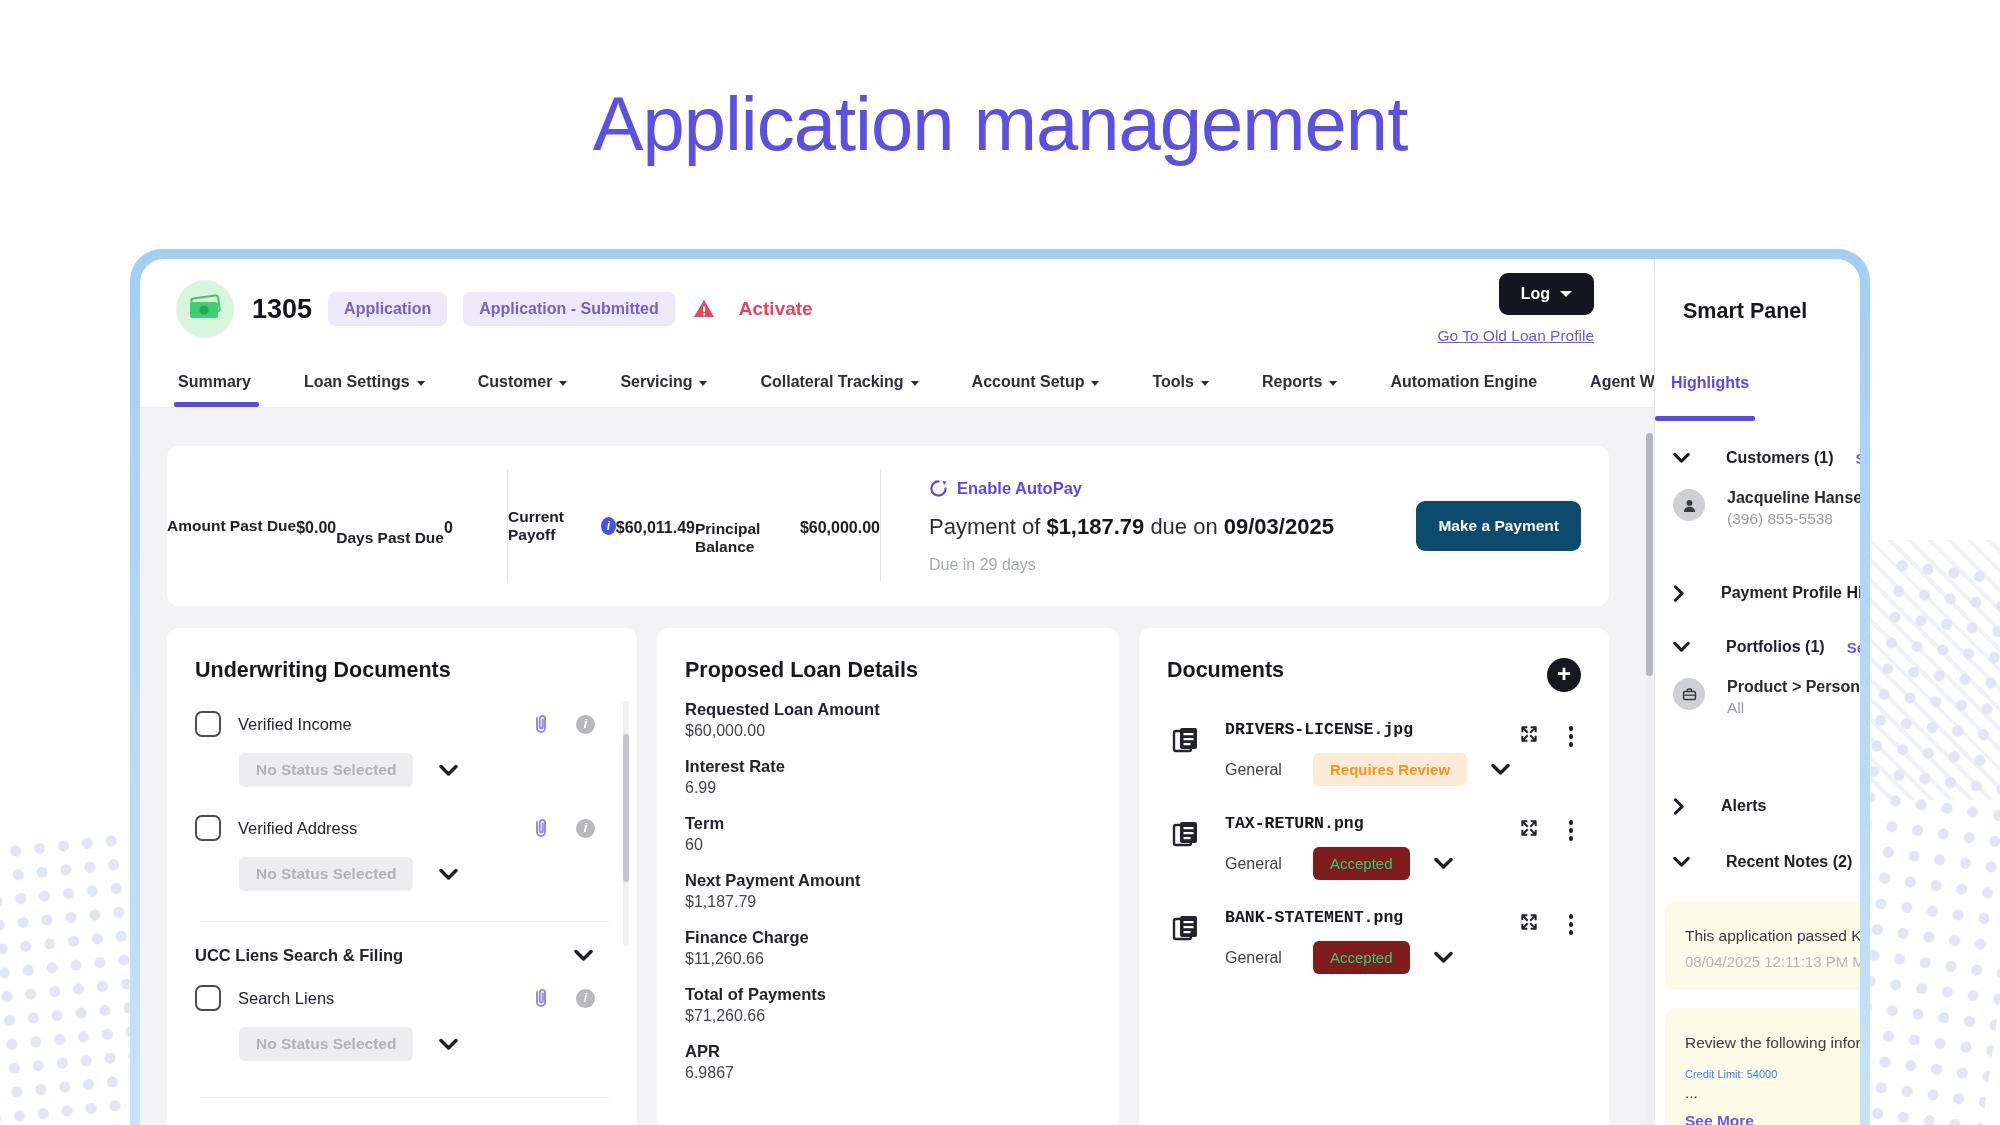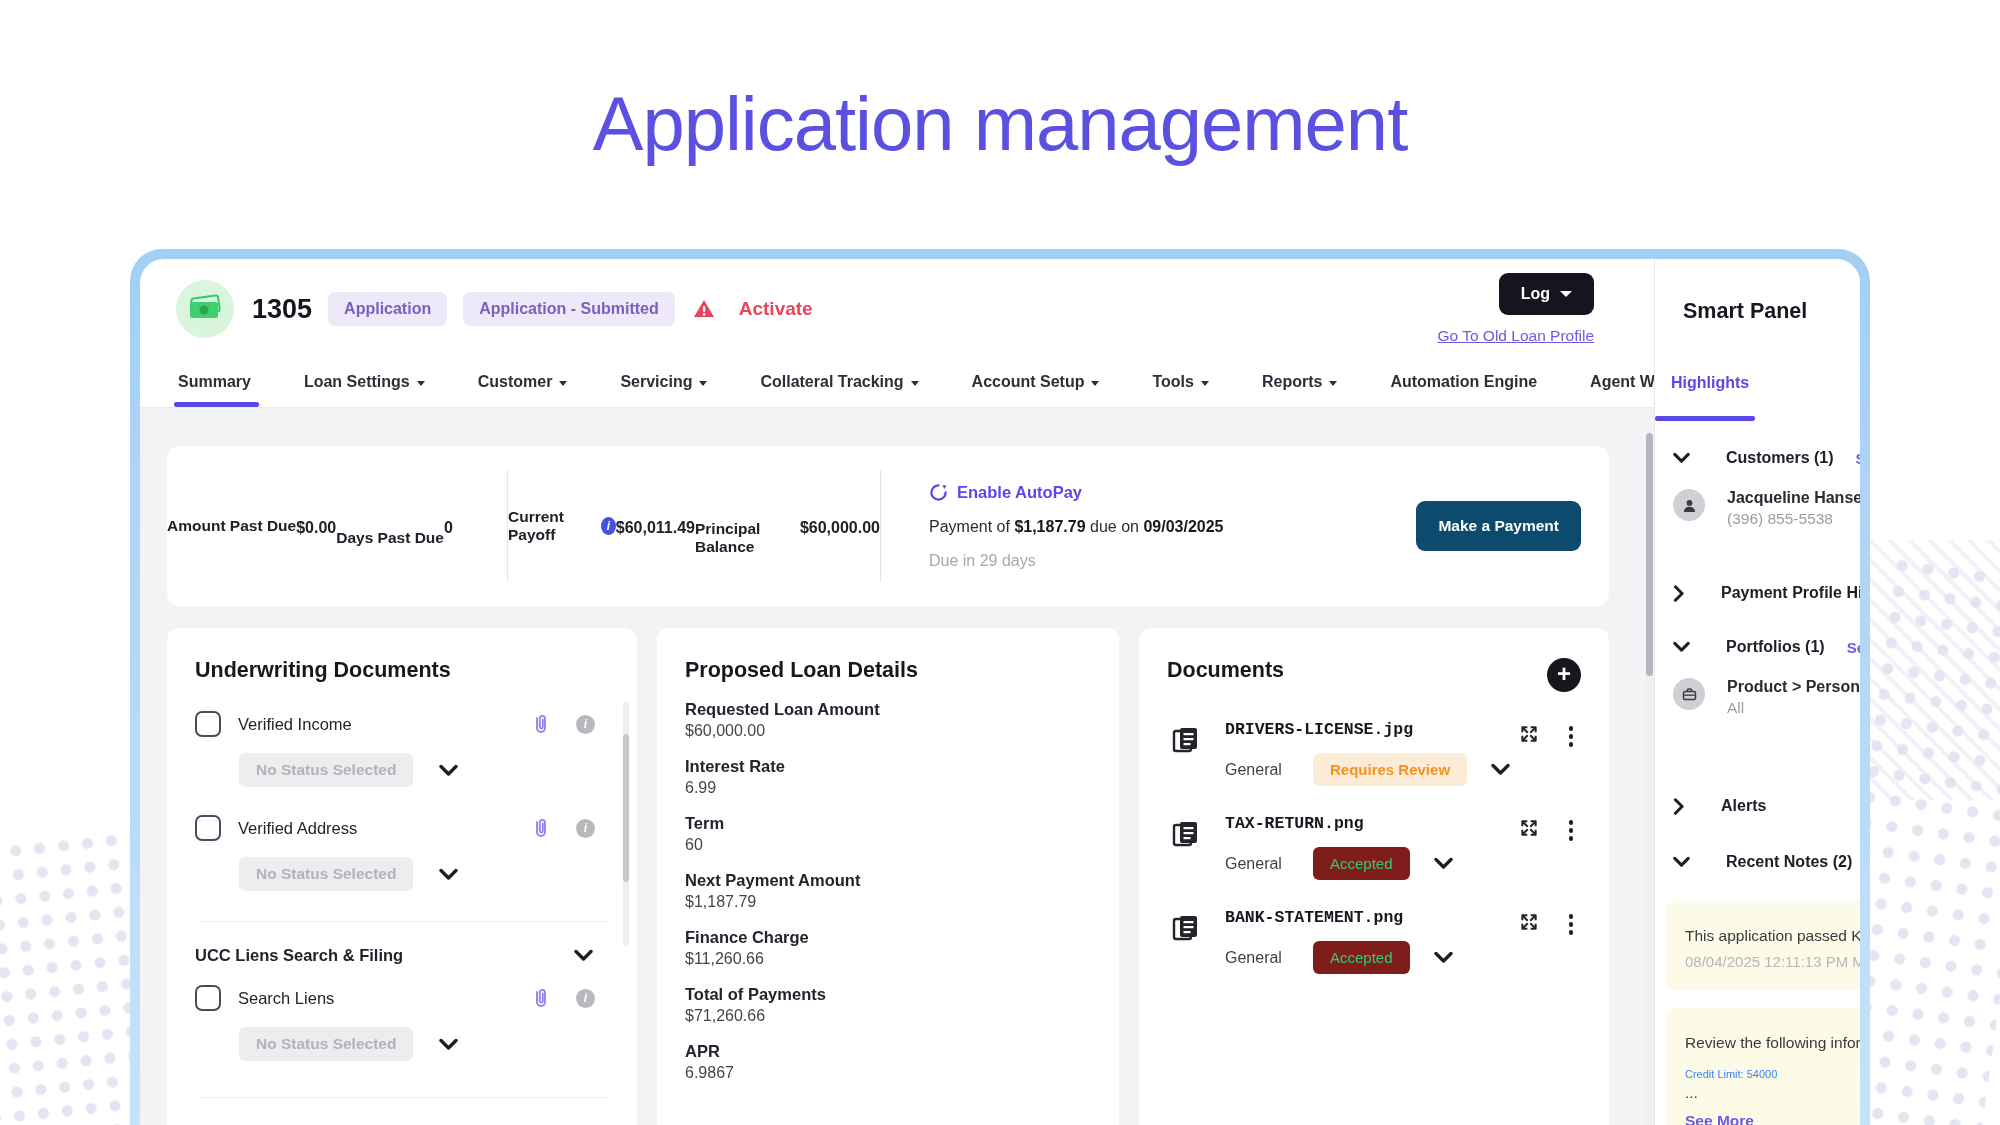--- a/index.html
+++ b/index.html
@@ -64,21 +64,21 @@
   .v-div { width:1px; height:112px; background:#e4e4e8; }
   .sum-label { font-size:15.5px; font-weight:600; color:#20202b; display:flex; align-items:center; gap:7px; }
   .sum-value { font-size:16px; font-weight:700; color:#20202b; margin-top:4px; }
   .sum-gap { margin-top:24px; }
   .info-blue { width:18px; height:18px; border-radius:50%; background:#4353df; color:#fff;
     font-size:12px; font-weight:700; display:inline-flex; align-items:center; justify-content:center;
     font-style:italic; cursor:pointer; }
   .sum-col3 { flex:1; padding-left:48px; display:flex; flex-direction:column; align-items:flex-start; }
   .autopay { display:flex; align-items:center; gap:9px; color:#5a49e8; font-size:16.5px;
     font-weight:600; cursor:pointer; }
-  .pay-sentence { margin-top:16px; font-size:16px; color:#2b2b35; }
+  .pay-sentence { margin-top:16px; font-size:22px; color:#2b2b35; }
   .pay-sentence b { font-weight:700; color:#17171f; }
   .due-note { margin-top:16px; font-size:16px; color:#a4a9af; }
   .pay-btn { background:#0c4a6e; color:#fff; font-size:15.5px; font-weight:600; border:none;
     border-radius:9px; padding:16px 22px; cursor:pointer; white-space:nowrap; }
 
   
   .panels { display:flex; gap:20px; margin-top:22px; }
   .panel { background:#fff; border-radius:12px; padding:30px 28px; position:relative; }
   .panel-title { font-size:21.5px; font-weight:700; color:#17171f; }
   .p-under { width:470px; height:600px; }

